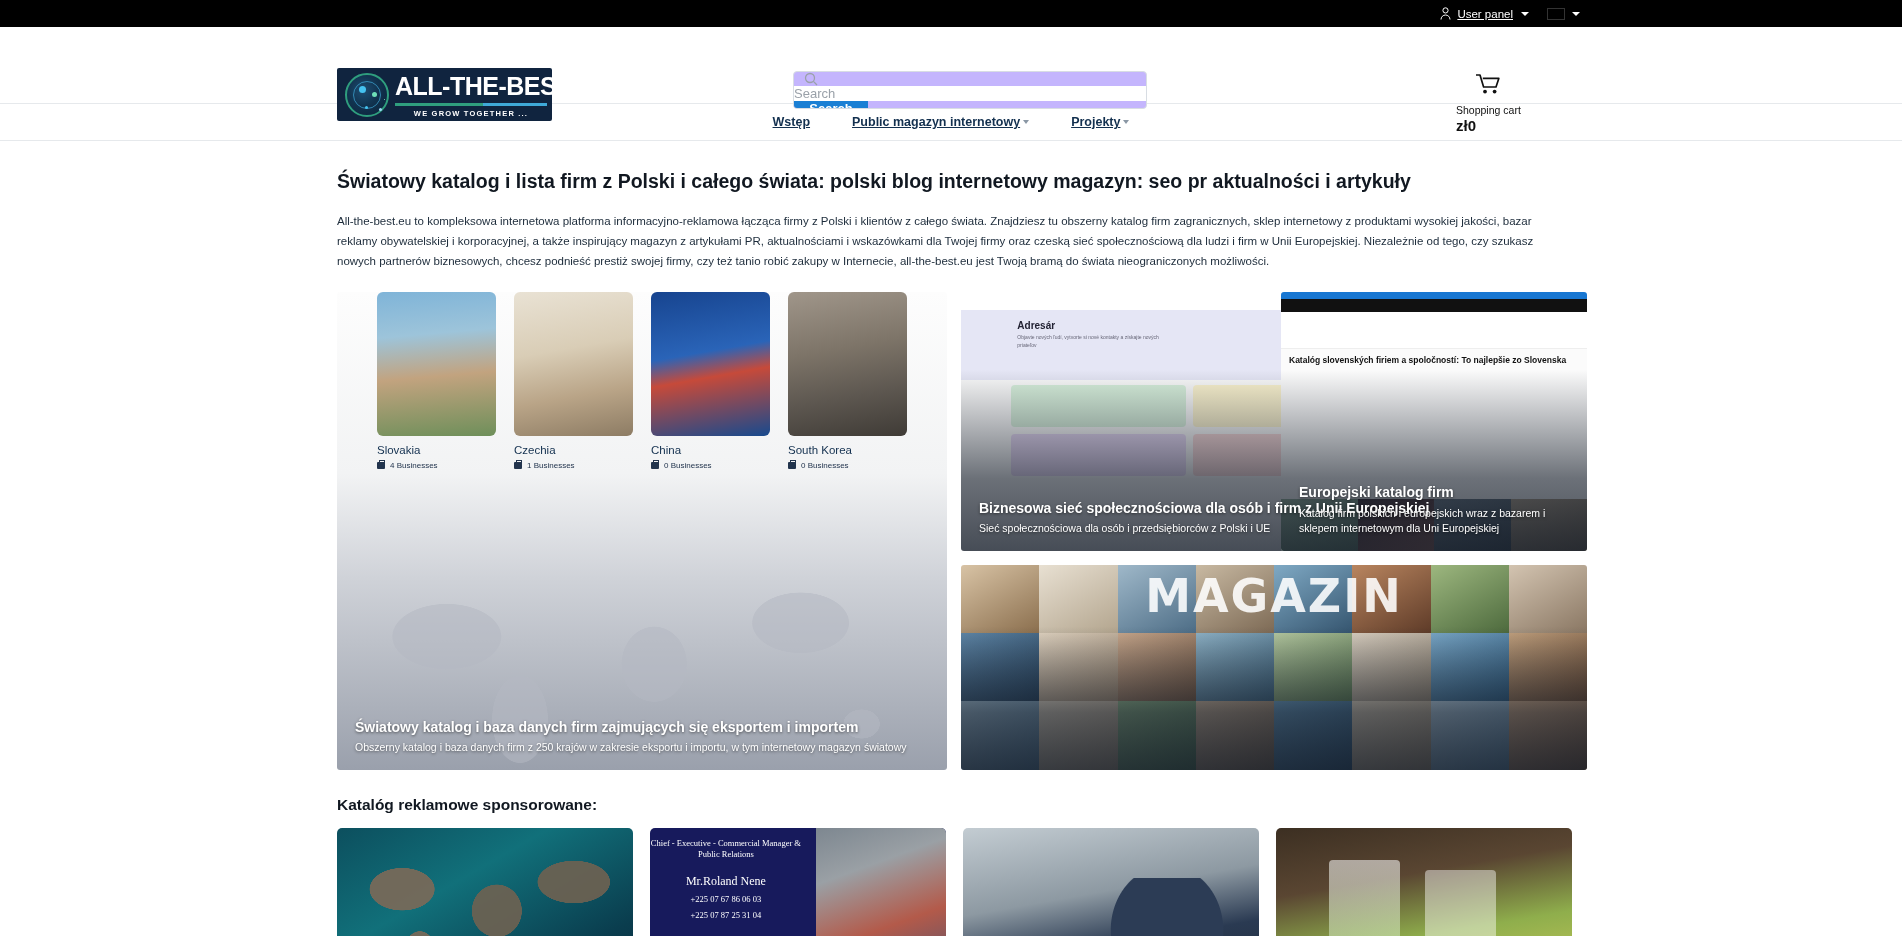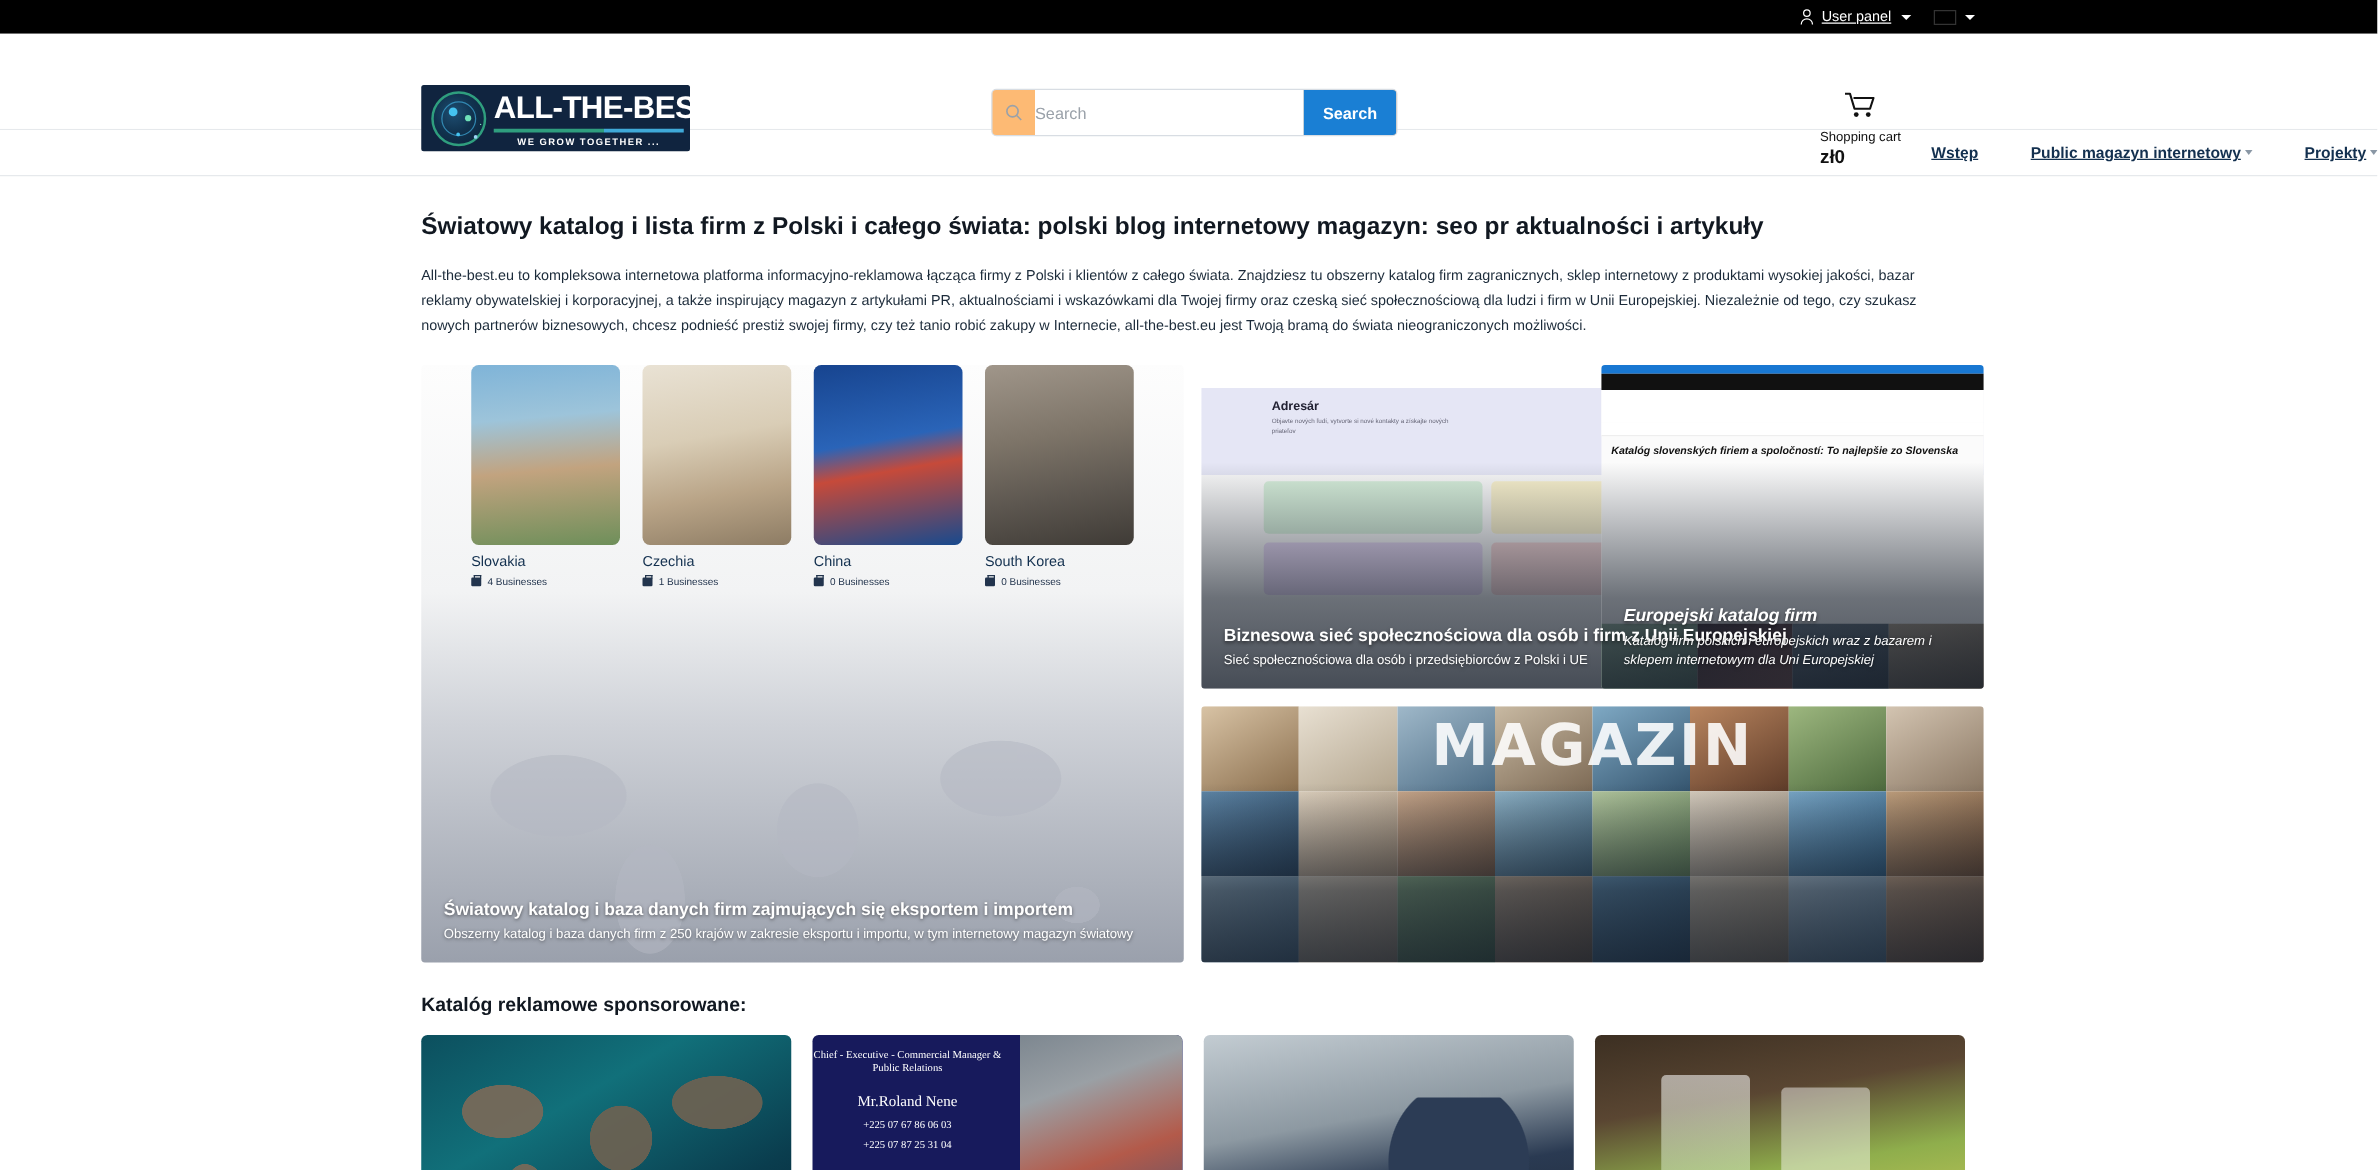--- a/index.html
+++ b/index.html
@@ -75,23 +75,24 @@
     height: 3px; width: 152px; margin-top: 4px;
     background: linear-gradient(to right,#2f9e7e 0 58%, #3fa9d8 58% 100%);
   }
   .logo-tag {
     font-size: 7.5px; color:#ffffff; letter-spacing:1.2px;
     margin-top:4px; text-align:center; width:152px; font-weight:bold;
   }
 
   .searchwrap {
     position:absolute; left:793px; top:44px;
-    display:flex; width:325px; height:38px;
+    display:flex; width:354px; height:38px;
     border:1px solid #d8dde3; border-radius:4px; overflow:hidden;
-    background:#fdba74;
+    background:#c4b5fd;
+    flex-direction:column;
   }
   .searchwrap .mag { width:34px; display:flex; align-items:center; justify-content:center; }
   .search-input {
     flex:1; border:none; outline:none; font-size:13px; color:#333;
     font-family:"Liberation Sans", sans-serif;
   }
   .search-input::placeholder { color:#9aa1a9; }
   .search-btn {
     width:74px; background:#1a7fd4; color:#fff; border:none; cursor:pointer;
     font-size:13px; font-weight:bold; font-family:"Liberation Sans", sans-serif;
@@ -99,21 +100,21 @@
 
   .cart {
     position:absolute; left:1456px; top:46px;
     display:flex; align-items:center; gap:9px;flex-direction:column;
   }
   .cart-label { font-size:10.5px; color:#111; line-height:1.25; }
   .cart-value { font-size:15px; font-weight:bold; color:#111; }
 
   .navbar {
     border-top:1px solid #e6e9ec; border-bottom:1px solid #e6e9ec;
-    height:38px; display:flex; align-items:center; justify-content:flex-end; gap:42px;
+    height:38px; display:flex; align-items:center; justify-content:center; gap:42px;
     background:#fff;
   }
   .nav-item {
     font-size:12.5px; font-weight:bold; color:#13304f;
     text-decoration:underline; cursor:pointer;
     display:flex; align-items:center; gap:3px;
   }
   .nav-chev { width:0;height:0;border-left:3.5px solid transparent;
     border-right:3.5px solid transparent;border-top:4px solid #8a97a5;
     text-decoration:none; }
@@ -198,21 +199,21 @@
   .sg1{background:#d8f0dc;} .sg2{background:#fbf3cf;} .sg3{background:#cfeef2;}
   .sg4{background:#e8daf5;} .sg5{background:#f8d9d9;} .sg6{background:#e8e3d3;}
   .social-head { position:absolute; left:9%; top:11%; }
   .social-head .h { font-size:10px; font-weight:bold; color:#223; }
   .social-head .p { font-size:5px; color:#667; margin-top:3px; width:150px; line-height:1.5; }
   .scrim {
     position:absolute; inset:0;
     background:linear-gradient(180deg,rgba(20,28,40,0) 30%, rgba(20,28,40,.62) 72%, rgba(20,28,40,.78) 100%);
   }
 
-  .tile-slovak { grid-column:3; grid-row:1 / span 2;font-style:italic; }
+  .tile-slovak { grid-column:3; grid-row:1 / span 2; }
   .slovak-shot {
     position:absolute; inset:0; background:#fbfbfb;
   }
   .sk-topbar { height:7px; background:#1877d2; }
   .sk-menu { height:13px; background:#111; }
   .sk-search { height:26px; background:#fff; }
   .sk-nav { height:11px; background:#fff; border-bottom:1px solid #eee; }
   .sk-body { padding:6px 8px; }
   .sk-h { font-size:8.5px; font-weight:bold; color:#111; line-height:1.25; }
   .sk-thumbs { position:absolute; left:0; right:0; bottom:0; height:52px; display:flex; }

